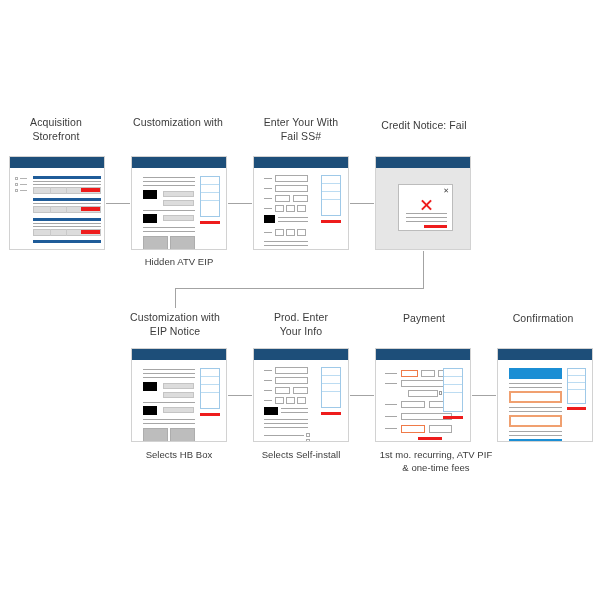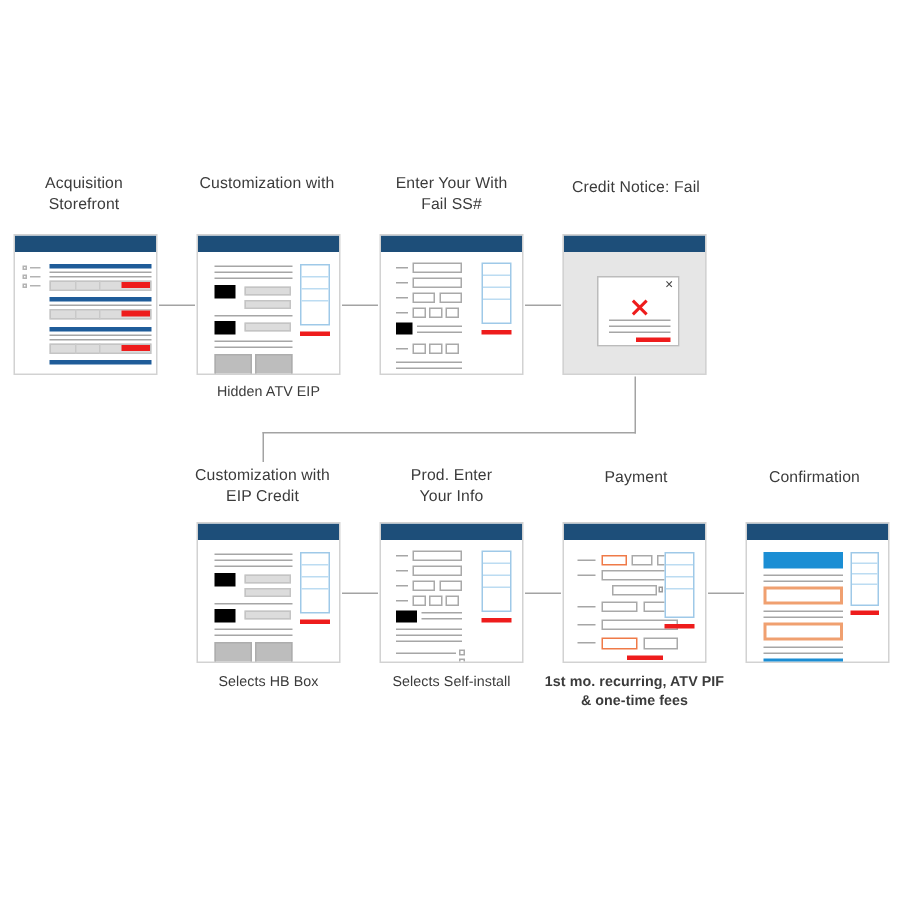--- a/index.html
+++ b/index.html
@@ -354,21 +354,21 @@
   <div class="conn conn-h" style="left:106px; top:203px; width:24px;"></div>
   <div class="conn conn-h" style="left:228px; top:203px; width:24px;"></div>
   <div class="conn conn-h" style="left:350px; top:203px; width:24px;"></div>
 
   <div class="conn conn-v" style="left:423px; top:251px; height:38px;"></div>
   <div class="conn conn-h" style="left:175px; top:288px; width:249px;"></div>
   <div class="conn conn-v" style="left:175px; top:288px; height:20px;"></div>
 
   <div class="node-title" style="left:119px; top:310px; width:112px;">
     <div>Customization with</div>
-    <div>EIP Credit</div>
+    <div>EIP Notice</div>
   </div>
 
   <div class="node-title" style="left:246px; top:310px; width:110px;">
     <div>Prod. Enter</div>
     <div>Your Info</div>
   </div>
 
   <div class="node-title" style="left:368px; top:311px; width:112px;">
     <div>Payment</div>
   </div>
@@ -521,18 +521,18 @@
   <div class="conn conn-h" style="left:472px; top:395px; width:24px;"></div>
 
   <div class="node-caption" style="left:123px; top:449px; width:112px;">
     <div>Selects HB Box</div>
   </div>
 
   <div class="node-caption" style="left:245px; top:449px; width:112px;">
     <div>Selects Self-install</div>
   </div>
 
-  <div class="node-caption" style="left:363px; top:449px; width:120px;font-weight:bold;">
+  <div class="node-caption" style="left:376px; top:449px; width:120px;">
     <div>1st mo. recurring, ATV PIF</div>
     <div>&amp; one-time fees</div>
   </div>
 
 </div>
 
 </body></html>

